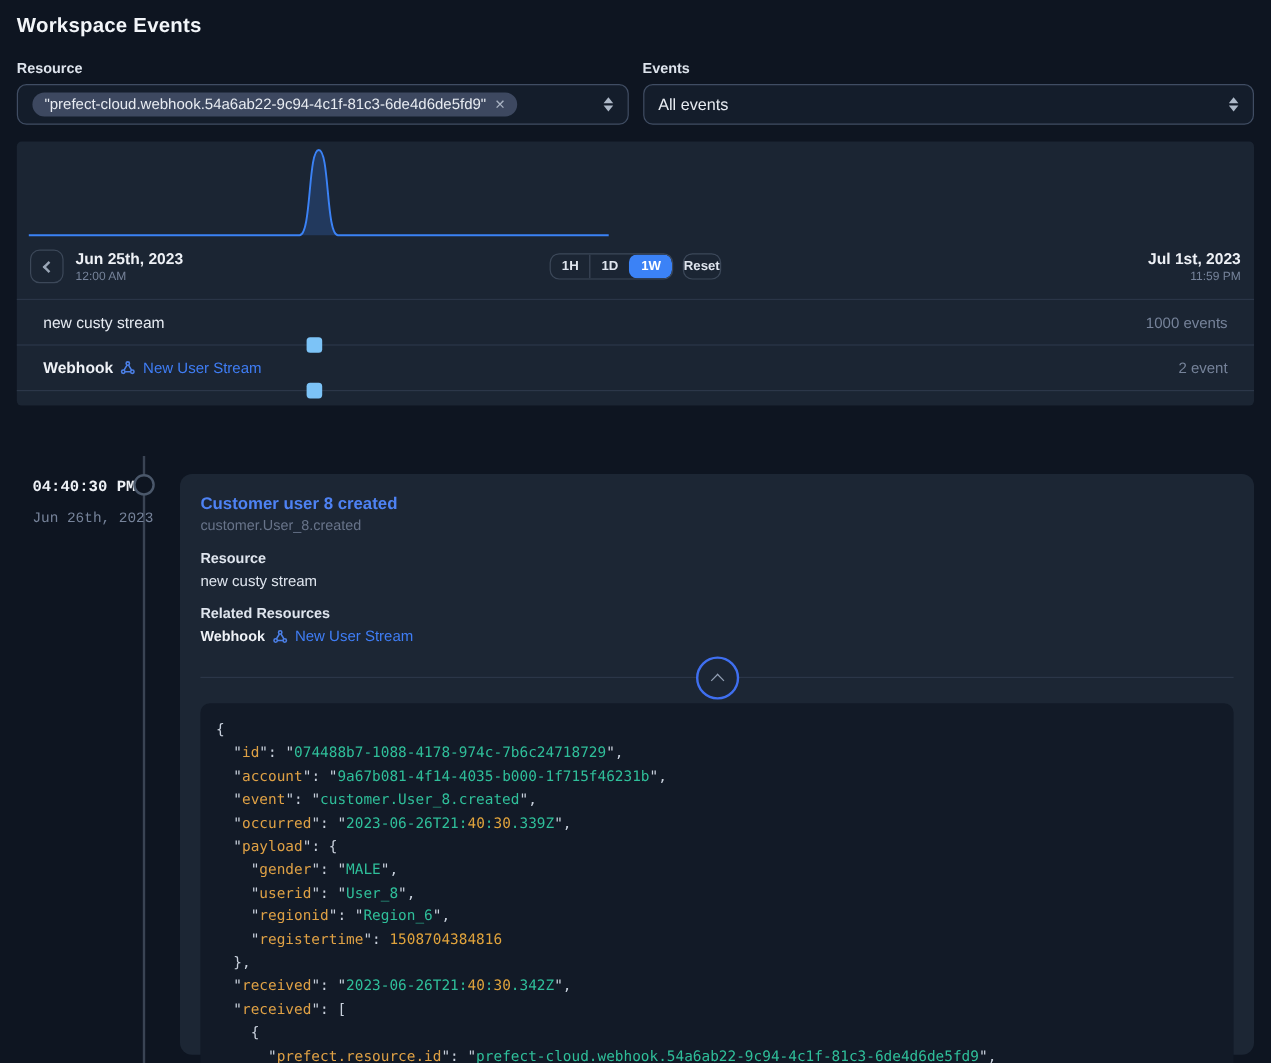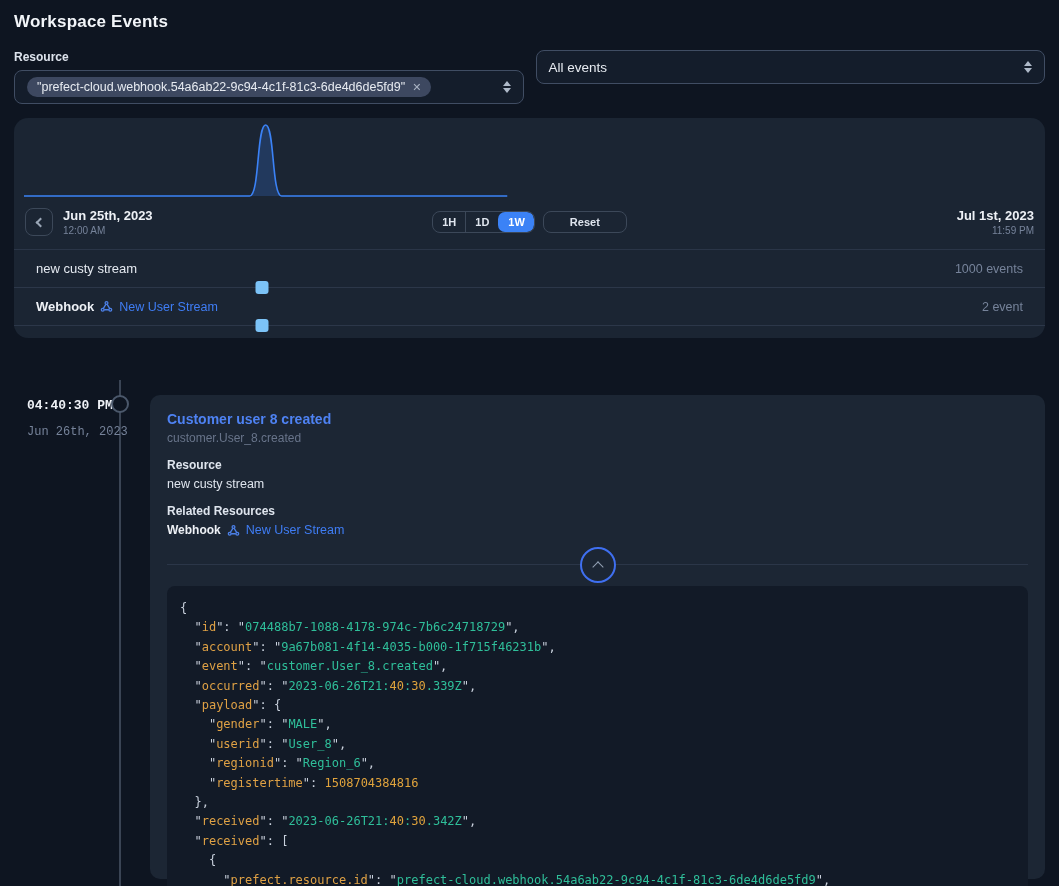--- a/index.html
+++ b/index.html
@@ -25,36 +25,36 @@
     display:inline-flex; align-items:center; gap:7px; max-width:95%; white-space:nowrap;
   }
   .chip .x { color:#a9b3c3; font-size:11px; cursor:pointer; }
   .select-value { font-size:13.5px; color:#e7ebf1; }
   .updown { display:flex; flex-direction:column; gap:2px; margin-left:auto; }
   .updown i { display:block; width:0; height:0; border-left:4px solid transparent; border-right:4px solid transparent; }
   .updown .up { border-bottom:5px solid #aeb9c8; }
   .updown .down { border-top:5px solid #aeb9c8; }
 
   
-  .chart-card { margin:14px; background:#1b2533; border-radius:14px; position:relative; }
+  .chart-card { margin:14px; background:#1b2533; border-radius:4px; position:relative; }
   .chart-area { display:block; width:1031px; height:84px; margin-top:4px; }
   .chart-controls { display:flex; align-items:center; padding:6px 11px 0 11px; }
   .ctrl-left { display:flex; align-items:center; flex:1; }
   .prev-btn { width:28px; height:28px; border:1px solid #3c4859; border-radius:8px; background:transparent;
     display:flex; align-items:center; justify-content:center; cursor:pointer; }
   .chev-left { width:7px; height:7px; border-left:2px solid #9aa6b6; border-bottom:2px solid #9aa6b6;
     transform:rotate(45deg); margin-left:2px; }
   .date-block { margin-left:10px; }
   .date-strong { font-size:13px; font-weight:bold; color:#eef1f6; }
   .date-sub { font-size:10px; color:#76839a; margin-top:2px; }
   .range-group { display:flex; border:1px solid #3c4859; border-radius:8px; overflow:hidden; }
   .range-btn { font-size:11px; font-weight:bold; color:#dfe5ee; padding:4px 9px; cursor:pointer; }
   .range-btn + .range-btn { border-left:1px solid #3c4859; }
   .range-btn.active { background:#3b82f6; color:#fff; border-radius:7px; border-left-color:transparent; }
-  .reset-btn { margin-left:8px; font-size:11px; font-weight:bold; color:#dfe5ee; padding:4px 26px;
+  .reset-btn { margin-left:8px; font-size:11px; font-weight:bold; color:#dfe5ee; padding:4px 0;
     border:1px solid #3c4859; border-radius:8px; background:transparent; cursor:pointer; }
   .ctrl-right { flex:1; text-align:right; }
   .streams { border-top:1px solid #2a3547; margin-top:13px; padding-bottom:12px; }
   .stream-row { position:relative; height:38px; border-bottom:1px solid #2c3749;
     display:flex; align-items:center; padding:0 22px; }
   .stream-label { font-size:13px; color:#e4e9f0; display:flex; align-items:center; gap:6px; }
   .stream-label b { color:#eef1f6; }
   .stream-count { margin-left:auto; font-size:12.5px; color:#76839a; }
   .marker { position:absolute; bottom:-7px; width:13px; height:13px; border-radius:3px;
     background:#7cc3f7; transform:translateX(-50%); cursor:pointer; }
@@ -106,20 +106,21 @@
         <span>"prefect-cloud.webhook.54a6ab22-9c94-4c1f-81c3-6de4d6de5fd9"</span>
         <span class="x">✕</span>
       </span>
       <span class="updown">
           <i class="up"></i>
           <i class="down"></i>
         </span>
     </div>
   </div>
   <div class="filter-col">
+    <div class="filter-label">Events</div>
     <div class="selectbox">
       <span class="select-value">All events</span>
       <span class="updown">
           <i class="up"></i>
           <i class="down"></i>
         </span>
     </div>
   </div>
 </div>
 

